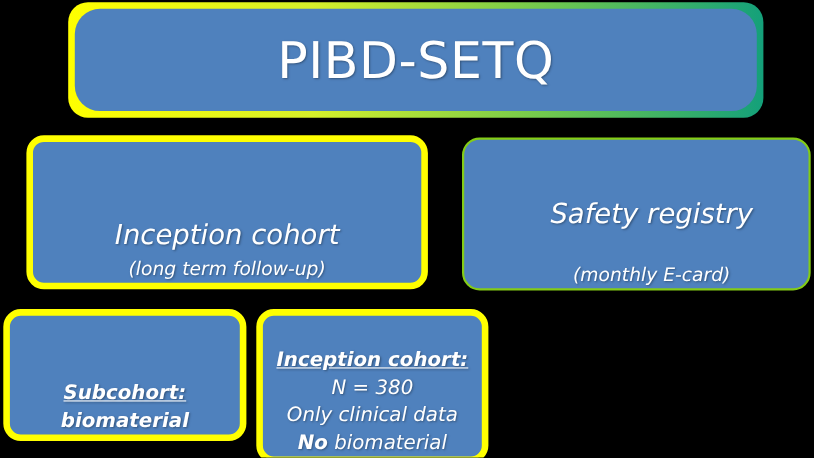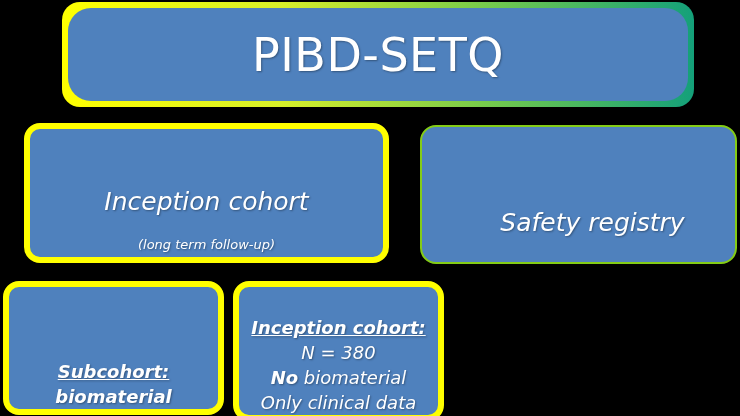--- a/index.html
+++ b/index.html
@@ -23,21 +23,21 @@
       border-radius: 18px;
       background: linear-gradient(90deg, #ffff00 0%, #d6ef2a 35%, #7ccd49 65%, #14a07a 100%);
       padding: 6px; box-sizing: border-box;
     }
     .gradient-inner {
       width: 100%; height: 100%; background: #4f81bd; border-radius: 23px;
       display: flex; align-items: center; justify-content: center;
     }
     .title { font-size: 46px; letter-spacing: 0.5px; text-shadow: 1px 1px 2px rgba(0,0,0,0.35); }
     .l1 { font-size: 25px; line-height: 30px; }
-    .l2 { font-size: 13px; line-height: 24px; margin-top: 16px; }
+    .l2 { font-size: 17px; line-height: 24px; margin-top: 4px; }
     .spacer { height: 24px; }
     .b { font-weight: bold; }
     .u { text-decoration: underline; font-weight: bold; }
     .s { font-size: 18px; line-height: 25px; }
   </style>
 </head>
 <body>
 
 <div class="gradient-wrap">
   <div class="gradient-inner">
@@ -46,25 +46,26 @@
 </div>
 
 <div class="box yellow" style="left:24px; top:123px; width:365px; height:140px;">
   <div class="l1">Inception cohort</div>
   <div class="l2">(long term follow-up)</div>
 </div>
 
 <div class="box green" style="left:420px; top:125px; width:317px; height:139px;">
   <div class="l1">Safety registry</div>
   <div class="spacer"></div>
+  <div class="l2">(monthly E-card)</div>
 </div>
 
-<div class="box yellow" style="left:3px; top:281px; width:221px; height:134px;">
+<div class="box yellow" style="left:3px; top:281px; width:221px; height:120px;">
   <div class="s u">Subcohort:</div>
   <div class="s b">biomaterial</div>
 </div>
 
 <div class="box yellow" style="left:233px; top:281px; width:211px; height:140px;">
   <div class="s u">Inception cohort:</div>
   <div class="s">N = 380</div>
+  <div class="s">Only clinical data</div>
   <div class="s"><span class="b">No</span><span> biomaterial</span></div>
-  <div class="s">Only clinical data</div>
 </div>
 
 </body></html>

